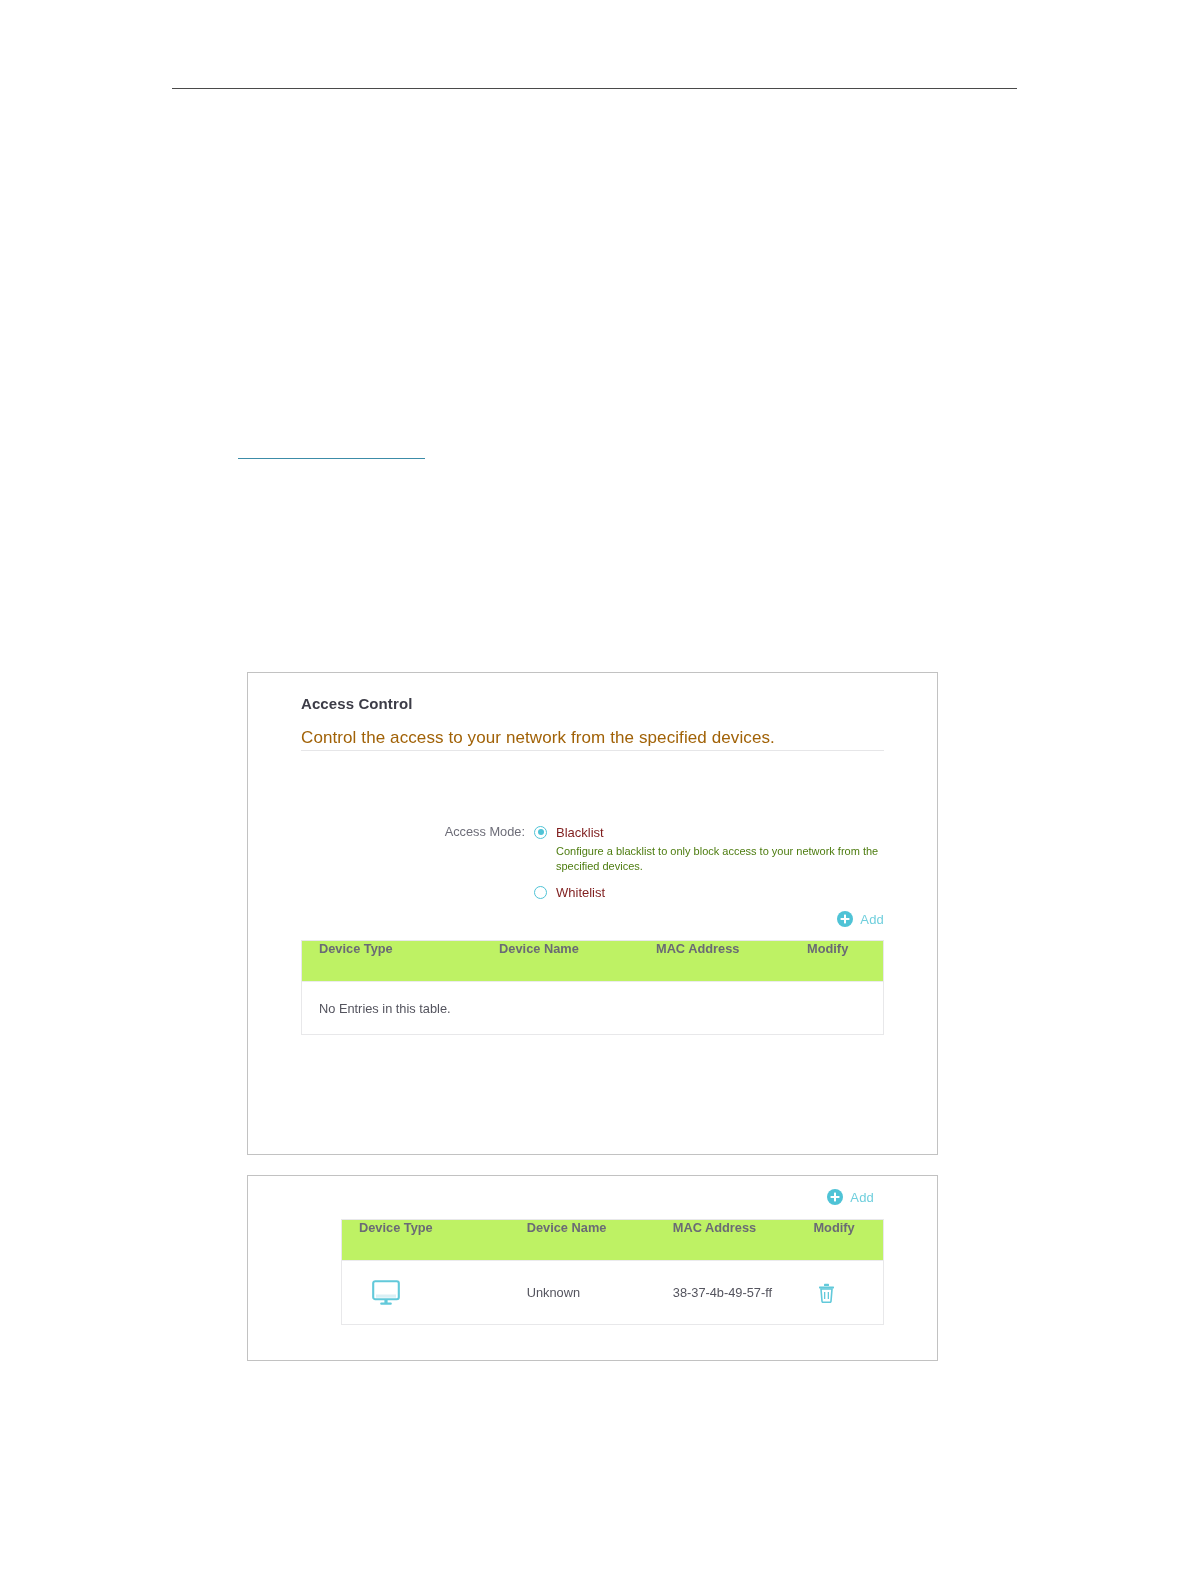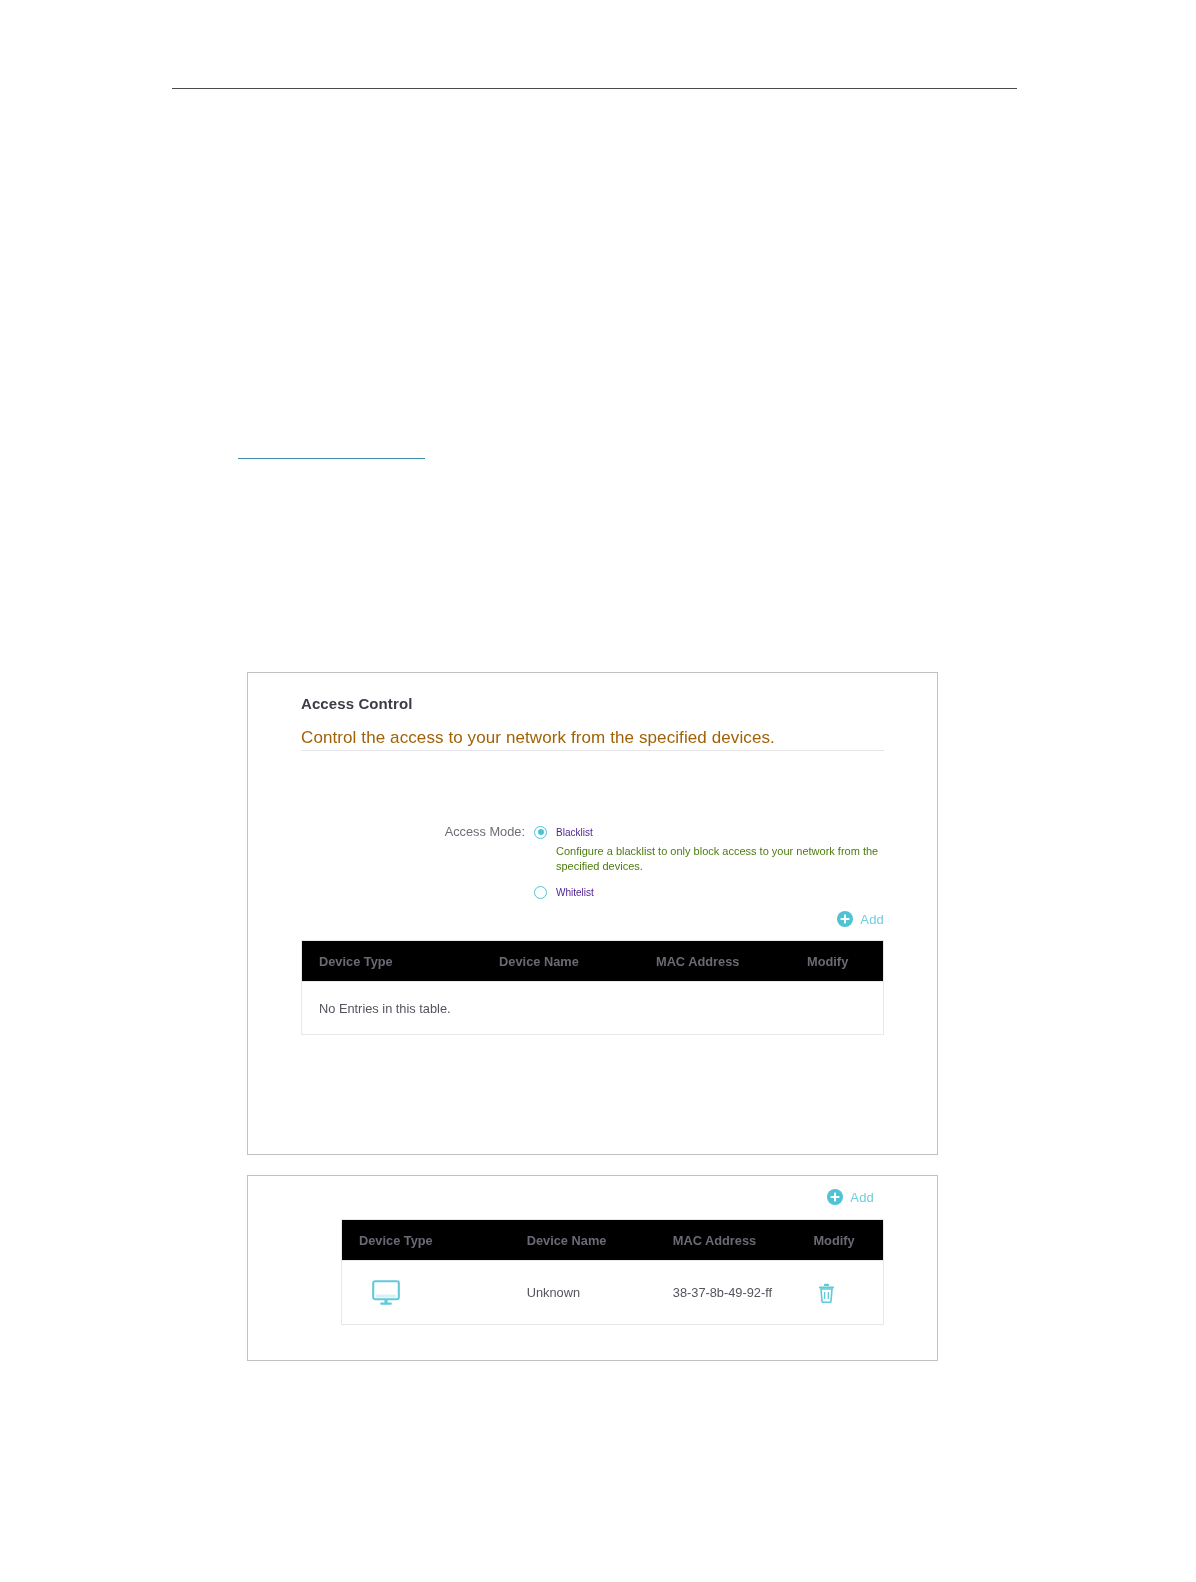--- a/index.html
+++ b/index.html
@@ -143,22 +143,22 @@
     position: absolute;
     left: 50%;
     top: 50%;
     width: 6px;
     height: 6px;
     margin: -3px 0 0 -3px;
     border-radius: 50%;
     background: #4fc3d6;
   }
   .radio-text {
-    font-size: 10px;
-    color: #4c1d95;
+    font-size: 13px;
+    color: #7f1d1d;
     white-space: nowrap;
   }
   .radio-desc {
     margin-left: 22px;
     font-size: 11px;
     color: #4d7c0f;
     line-height: 15px;
     max-width: 345px;
   }
   .radio-group .radio-line.second { margin-top: 8px; }
@@ -187,24 +187,23 @@
     right: 0;
     border: 1px solid #e8e8ea;
     box-sizing: border-box;
     background: #ffffff;
   }
   #table-1 { top: 267px; }
   #table-2 { left: 40px; right: 0px; top: 43px; }
 
   .table-head {
     display: flex;
-    background: #000000;
+    background: #bef264;
     border-bottom: 1px solid #ebebed;
     height: 40px;
-    align-items: center;
   }
   .table-head .th {
     font-size: 12.8px;
     font-weight: bold;
     color: #6a6a75;
     box-sizing: border-box;
     padding-left: 17px;
     white-space: nowrap;
   }
   .col-type   { width: 31%; }
@@ -314,21 +313,21 @@
       <div class="table-row">
         <div class="td col-type">
           <svg class="monitor-icon" viewBox="0 0 28 26">
             <rect x="1.2" y="1.2" width="25.6" height="18" rx="2" ry="2" fill="#ffffff" stroke="#62c9da" stroke-width="2.1"></rect>
             <rect x="4" y="14.5" width="20" height="3.2" fill="#d9f0f5"></rect>
             <rect x="12.4" y="19.5" width="3.2" height="3.6" fill="#62c9da"></rect>
             <rect x="8.2" y="22.6" width="11.6" height="2.1" rx="1" fill="#62c9da"></rect>
           </svg>
         </div>
         <div class="td col-name">Unknown</div>
-        <div class="td col-mac">38-37-8b-49-92-ff</div>
+        <div class="td col-mac">38-37-4b-49-57-ff</div>
         <div class="td col-modify">
           <svg class="trash-icon" viewBox="0 0 17 20">
             <rect x="1" y="3.4" width="15" height="2" rx="0.6" fill="#62c9da"></rect>
             <rect x="6" y="0.8" width="5" height="2.2" rx="0.6" fill="#62c9da"></rect>
             <path d="M3 6 h11 l-1 12.2 a1.3 1.3 0 0 1 -1.3 1.2 h-6.4 a1.3 1.3 0 0 1 -1.3 -1.2 z" fill="#ffffff" stroke="#62c9da" stroke-width="1.6"></path>
             <rect x="6" y="9" width="1.3" height="7" fill="#62c9da"></rect>
             <rect x="9.7" y="9" width="1.3" height="7" fill="#62c9da"></rect>
           </svg>
         </div>
       </div>

